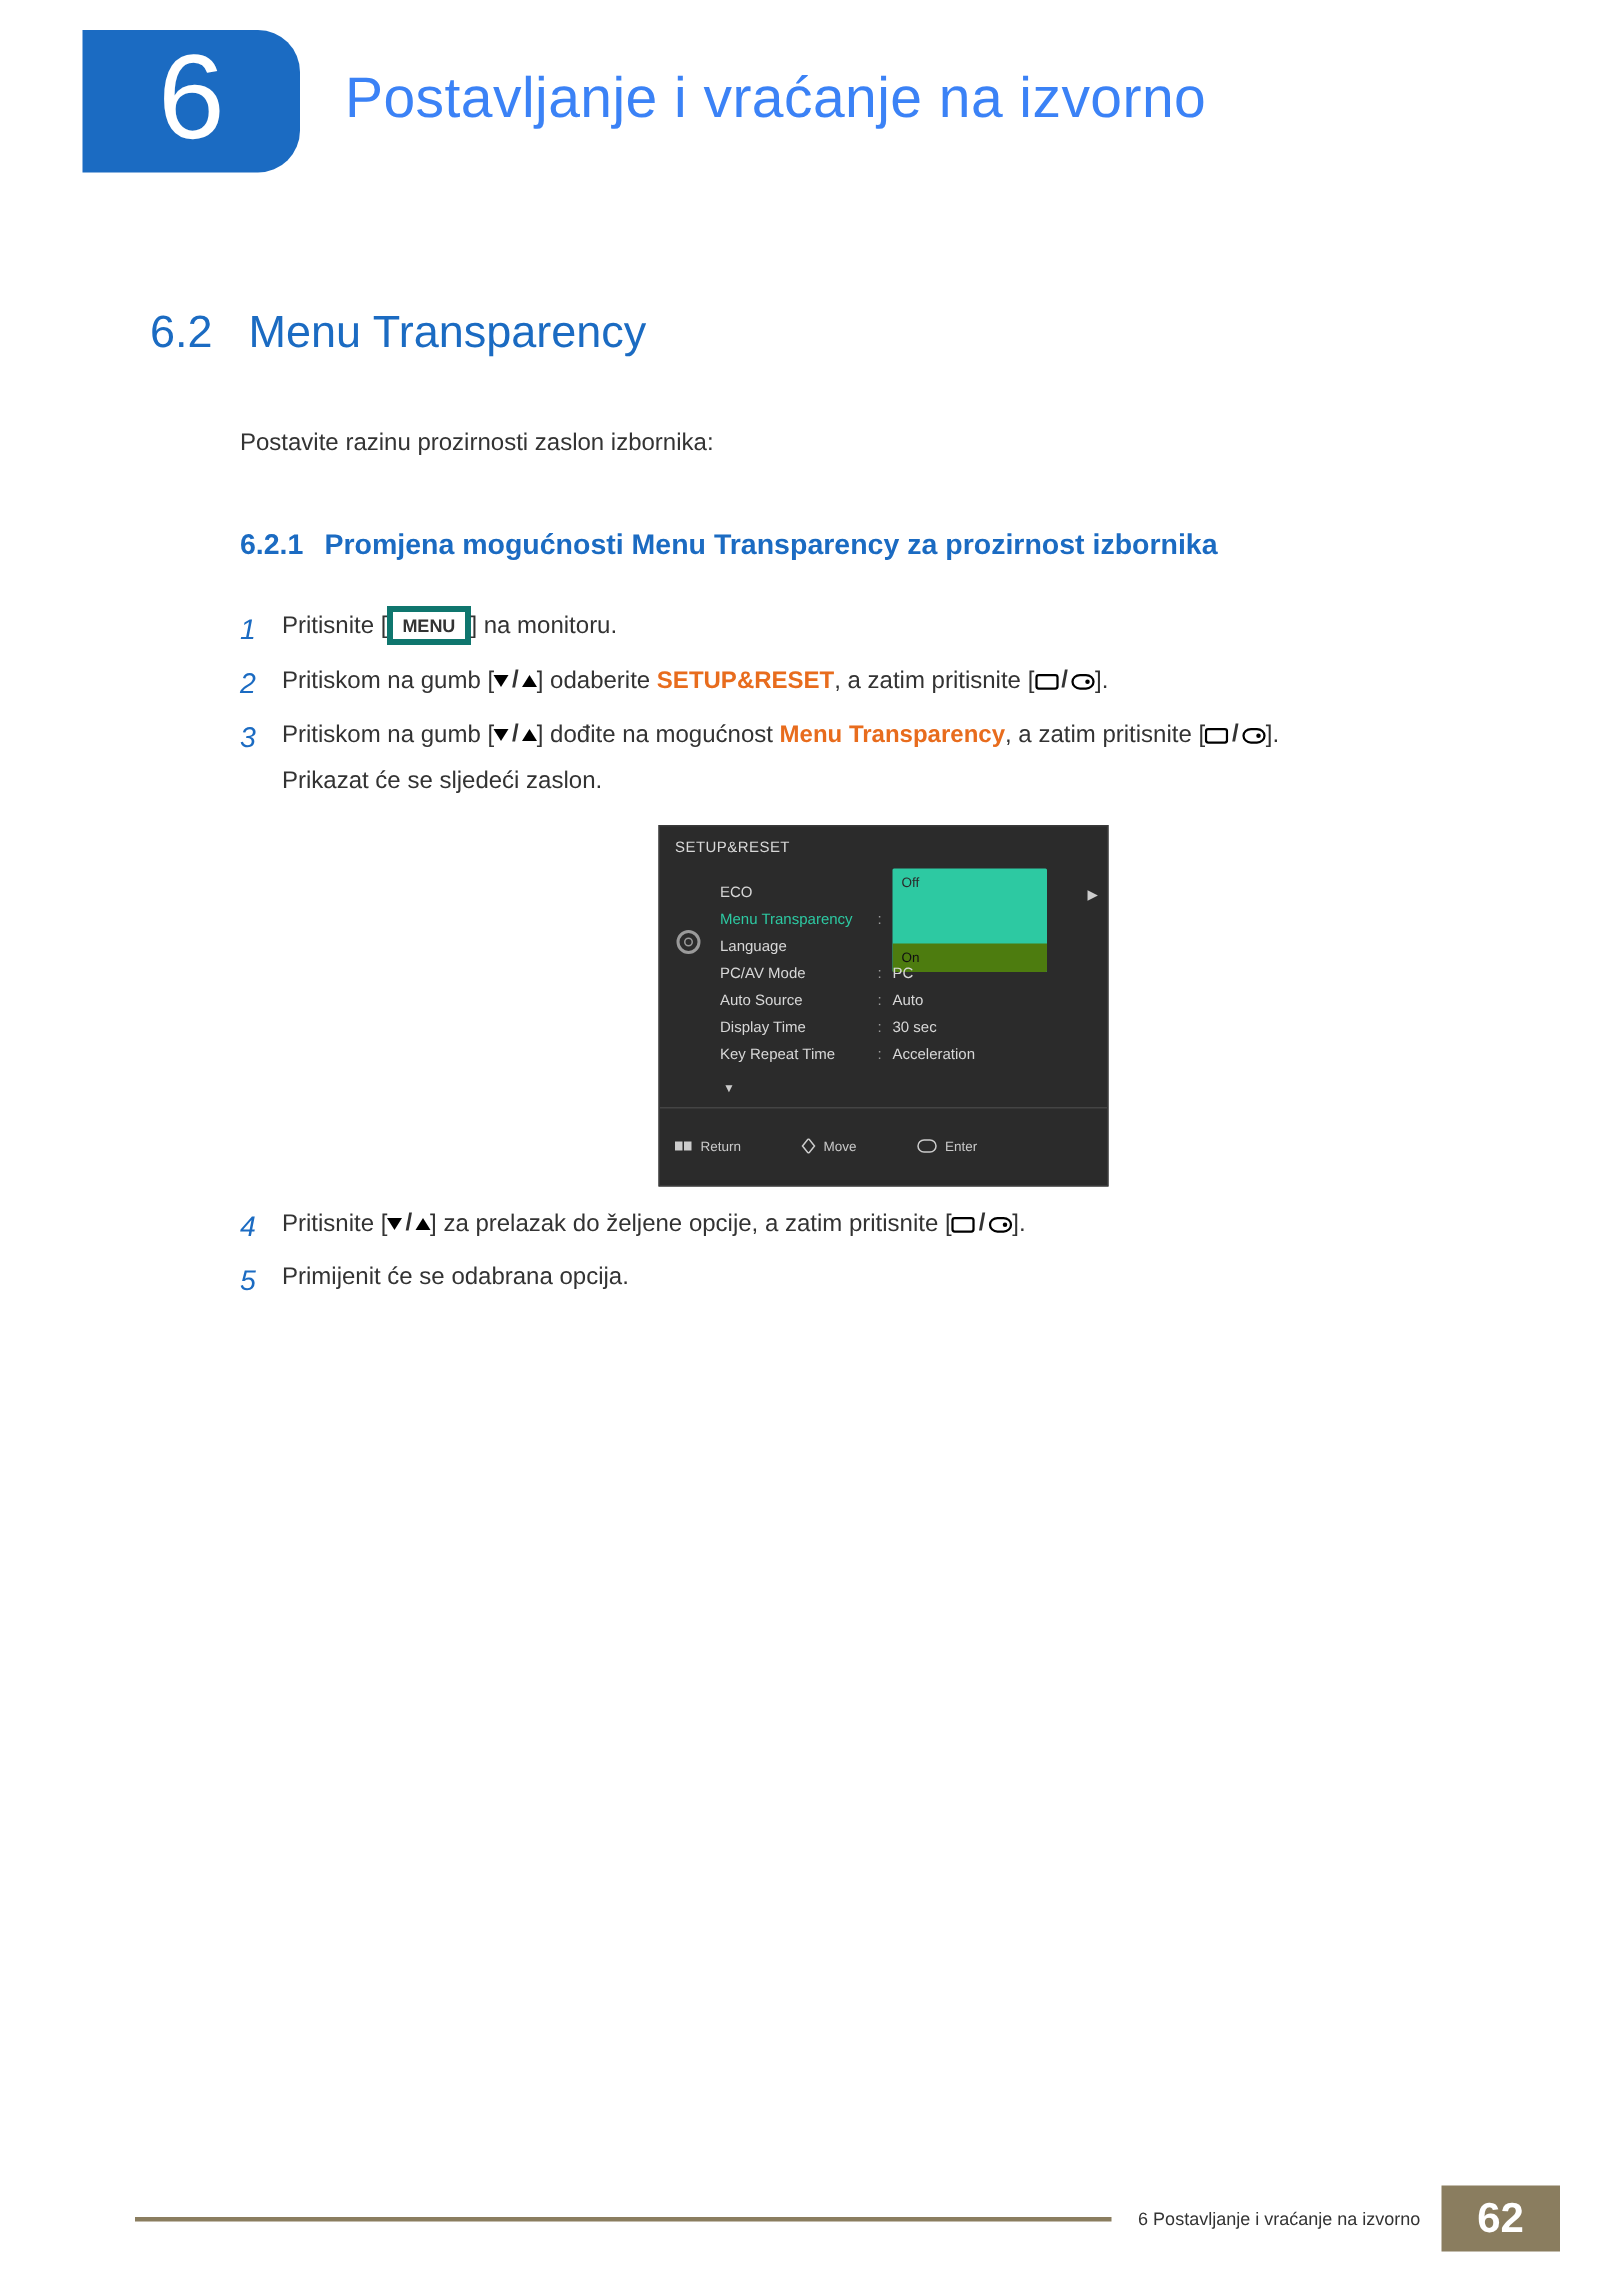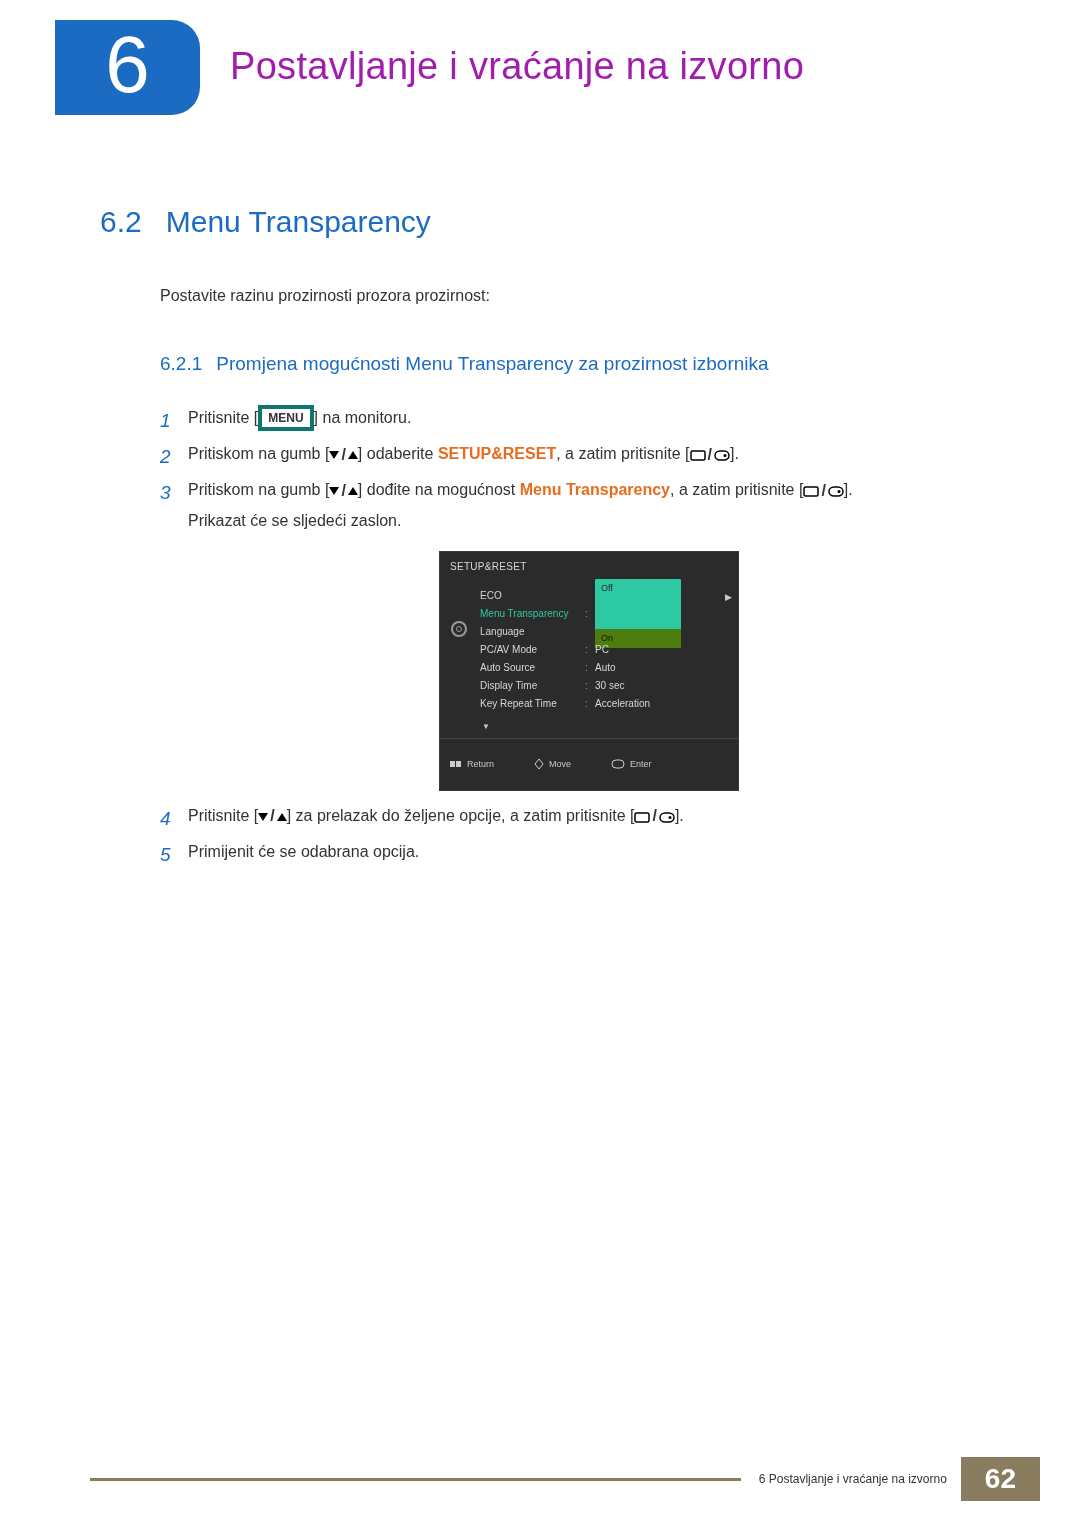--- a/index.html
+++ b/index.html
@@ -28,21 +28,21 @@
     font-size: 80px;
     font-weight: 300;
     display: flex;
     align-items: center;
     justify-content: center;
     margin-left: 55px;
     line-height: 1;
     padding-bottom: 6px;
   }
   .chapter-title {
-    color: #a21caf;
+    color: #3b82f6;
     font-size: 38px;
     font-weight: 400;
     margin-left: 30px;
     margin-top: 25px;
     letter-spacing: 0.3px;
   }
 
   .content {
     padding: 0 90px 0 100px;
   }
@@ -62,21 +62,21 @@
     font-size: 16px;
     margin-left: 60px;
     color: #333;
   }
 
   .subsection-heading {
     margin-top: 48px;
     margin-left: 60px;
     color: #1b6bc2;
     font-size: 19px;
-    font-weight: normal;
+    font-weight: bold;
   }
   .subsection-number { margin-right: 14px; }
 
   ol.steps {
     list-style: none;
     margin-top: 28px;
     margin-left: 60px;
   }
   ol.steps li {
     display: flex;
@@ -173,21 +173,21 @@
   }
   .osd-label { width: 105px; }
   .osd-colon { width: 10px; color: #9a9a9a; }
   .osd-val { flex: 1; }
   .osd-row.active .osd-label { color: #2dc9a2; }
   .osd-selbox {
     display: flex; flex-direction: column;
     background: #2dc9a2;
     border-radius: 1px;
     overflow: hidden;
-    width: 86px;
+    width: 103px;
   }
   .osd-selbox .opt {
     padding: 1px 6px;
     font-size: 9px;
     color: #2b2b2b;
   }
   .osd-selbox .opt.sel { background: #4d7c0f; color: #111; margin-top: 31px; }
   .osd-footer {
     display: flex;
     border-top: 1px solid #444;
@@ -248,21 +248,21 @@
   <div class="chapter-title">Postavljanje i vraćanje na izvorno</div>
 </div>
 
 <div class="content">
 
   <div class="section-heading">
     <span class="section-number">6.2</span>
     <span>Menu Transparency</span>
   </div>
 
-  <p class="intro">Postavite razinu prozirnosti prozora prozirnost:</p>
+  <p class="intro">Postavite razinu prozirnosti zaslon izbornika:</p>
 
   <div class="subsection-heading">
     <span class="subsection-number">6.2.1</span><span>Promjena mogućnosti Menu Transparency za prozirnost izbornika</span>
   </div>
 
   <ol class="steps">
 
     <li>
       <span class="step-num">1</span>
       <span class="step-text">

